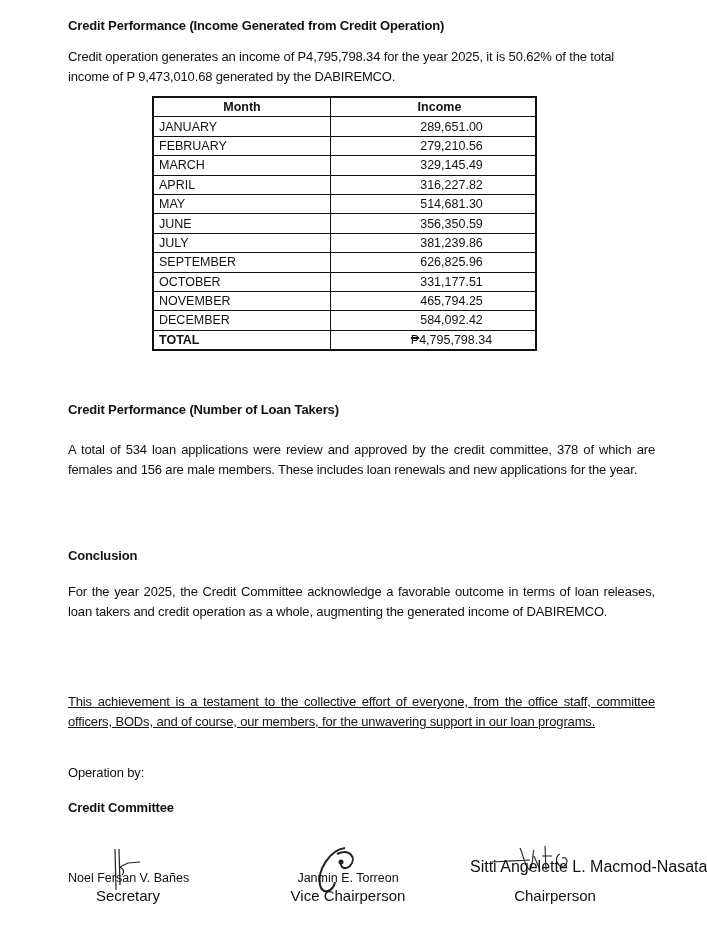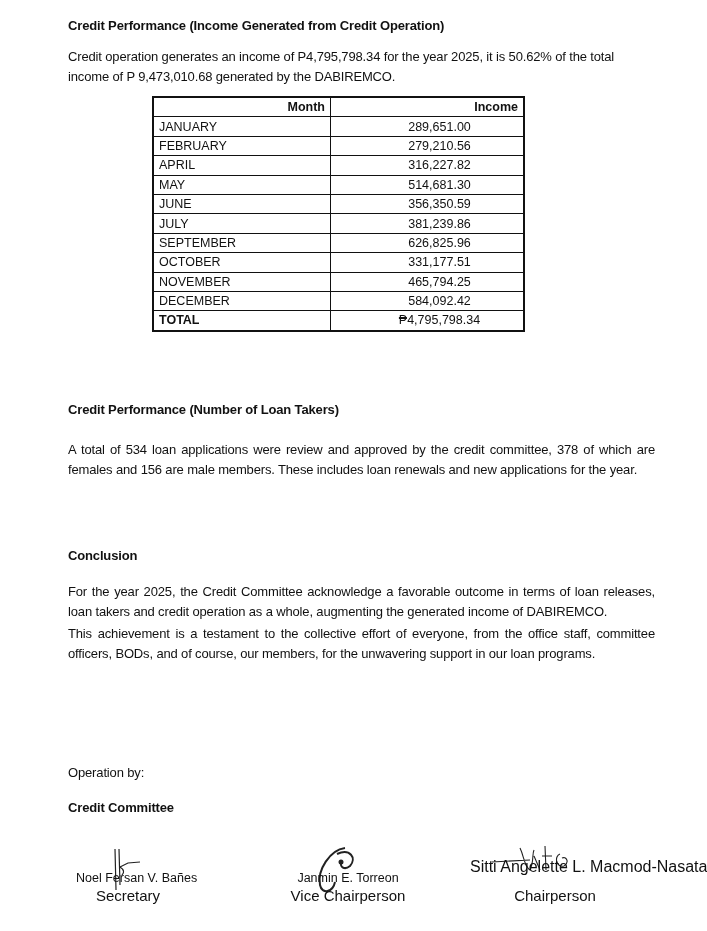--- a/index.html
+++ b/index.html
@@ -14,24 +14,24 @@
   .justify { text-align: justify; text-align-last: left; }
 
   table.income {
     position: absolute; left: 152px; top: 96px;
     border-collapse: collapse; border: 2px solid #111;
     font-size: 12.5px;
   }
   table.income td, table.income th {
     border: 1px solid #111; padding: 0 5px; height: 18.4px; line-height: 18px;
   }
-  table.income th { text-align: right; font-weight: bold; }
+  table.income th { text-align: center; font-weight: bold; }
   table.income .c1 { width: 166px; }
   table.income .c2 { width: 157px; }
-  table.income td.amt { text-align: center; padding-left: 30px; }
+  table.income td.amt { text-align: center; padding-left: 42px; }
   table.income th.hinc { padding-left: 18px; }
   table.income tr.total td { font-weight: bold; }
   table.income tr.total td.amt { font-weight: normal; margin-left: 37px; }
 
   .sig-name { position: absolute; font-size: 12.5px; white-space: nowrap; text-align: center; }
   .sig-title { position: absolute; font-size: 15px; white-space: nowrap; text-align: center; }
   .sig-mark { position: absolute; }
 </style>
 </head>
 <body>
@@ -47,20 +47,24 @@
     </tr>
   </thead>
   <tbody>
     <tr>
         <td class="c1">JANUARY</td>
         <td class="c2 amt">289,651.00</td>
       </tr>
     <tr>
         <td class="c1">FEBRUARY</td>
         <td class="c2 amt">279,210.56</td>
+      </tr>
+    <tr>
+        <td class="c1">MARCH</td>
+        <td class="c2 amt">329,145.49</td>
       </tr>
     <tr>
         <td class="c1">APRIL</td>
         <td class="c2 amt">316,227.82</td>
       </tr>
     <tr>
         <td class="c1">MAY</td>
         <td class="c2 amt">514,681.30</td>
       </tr>
     <tr>
@@ -92,29 +96,29 @@
         <td class="c2 amt">₱4,795,798.34</td>
       </tr>
   </tbody>
 </table>
 
 <div class="txt bold" style="left:68px; top:400px;">Credit Performance (Number of Loan Takers)</div>
 <div class="para justify" style="top:440px;">A total of 534 loan applications were review and approved by the credit committee, 378 of which are females and 156 are male members. These includes loan renewals and new applications for the year.</div>
 
 <div class="txt bold" style="left:68px; top:546px;">Conclusion</div>
 <div class="para justify" style="top:582px;">For the year 2025, the Credit Committee acknowledge a favorable outcome in terms of loan releases, loan takers and credit operation as a whole, augmenting the generated income of DABIREMCO.</div>
-<div class="para justify" style="top:624px;">This achievement is a testament to the collective effort of everyone, from the office staff, committee officers, BODs, and of course, our members, for the unwavering support in our loan programs.</div>
+<div class="para justify" style="top:692px;text-decoration:underline;">This achievement is a testament to the collective effort of everyone, from the office staff, committee officers, BODs, and of course, our members, for the unwavering support in our loan programs.</div>
 
 <div class="txt" style="left:68px; top:763px;">Operation by:</div>
 <div class="txt bold" style="left:68px; top:798px;">Credit Committee</div>
 
 <svg class="sig-mark" style="left:100px; top:845px;" width="80" height="50">
   <path d="M15 4 L16 45 M19 4 L20 40 M20 22 L28 18 L40 17 M20 22 Q26 26 22 30" fill="none" stroke="#222" stroke-width="1.2"></path>
 </svg>
-<div class="sig-name" style="left:76px; top:871px; width:120px;text-align:right;">Noel Fersan V. Bañes</div>
+<div class="sig-name" style="left:68px; top:871px; width:120px;text-align:right;">Noel Fersan V. Bañes</div>
 <div class="sig-title" style="left:68px; top:887px; width:120px;">Secretary</div>
 
 <svg class="sig-mark" style="left:305px; top:840px;" width="70" height="60">
   <path d="M40 8 C25 10 12 30 15 45 C17 55 28 52 30 42 M32 14 C45 8 52 18 45 26 C40 30 35 28 36 22" fill="none" stroke="#222" stroke-width="2"></path>
   <circle cx="36" cy="22" r="2.5" fill="#222"></circle>
 </svg>
 <div class="sig-name" style="left:283px; top:871px; width:130px;">Janmin E. Torreon</div>
 <div class="sig-title" style="left:283px; top:887px; width:130px;">Vice Chairperson</div>
 
 <svg class="sig-mark" style="left:490px; top:842px;" width="120" height="36">

